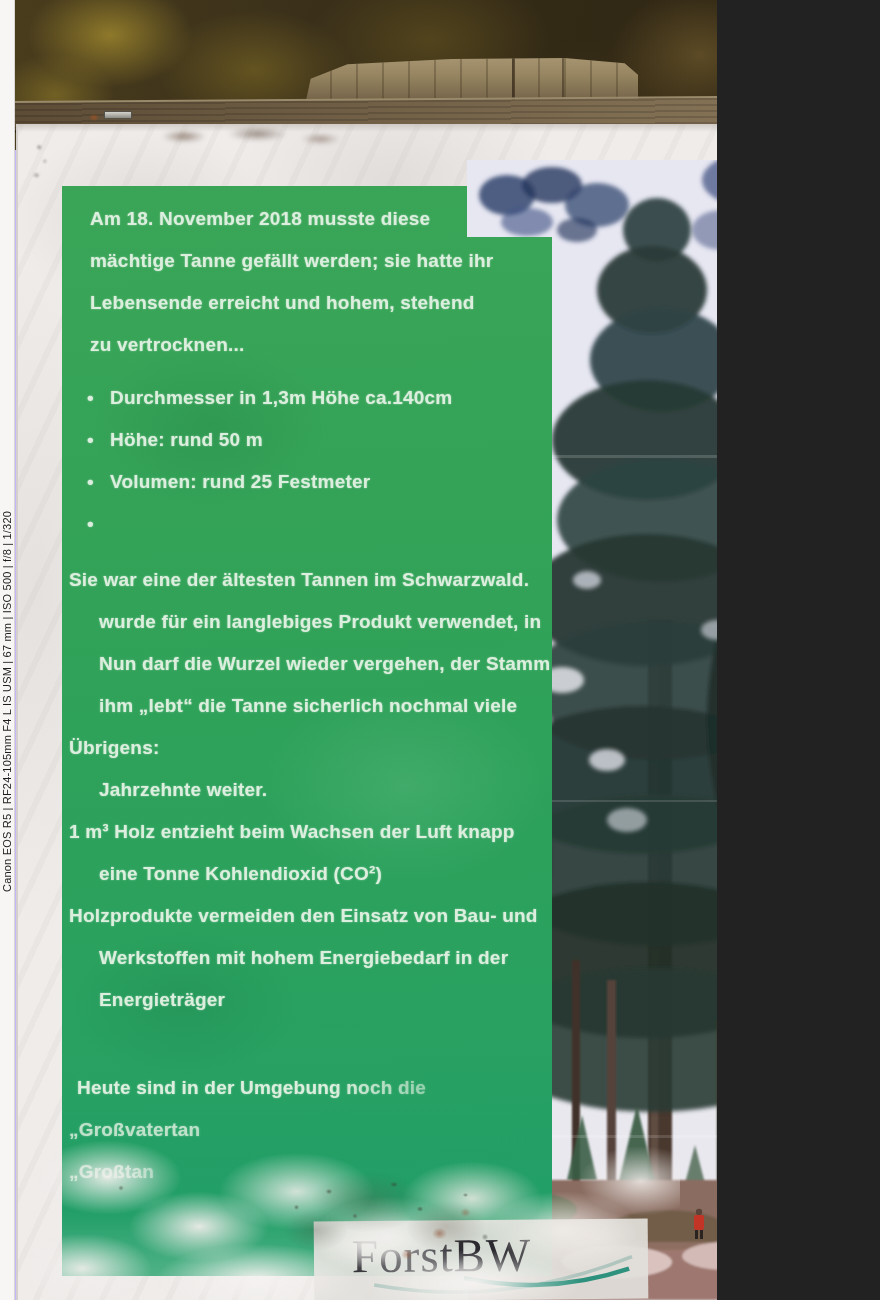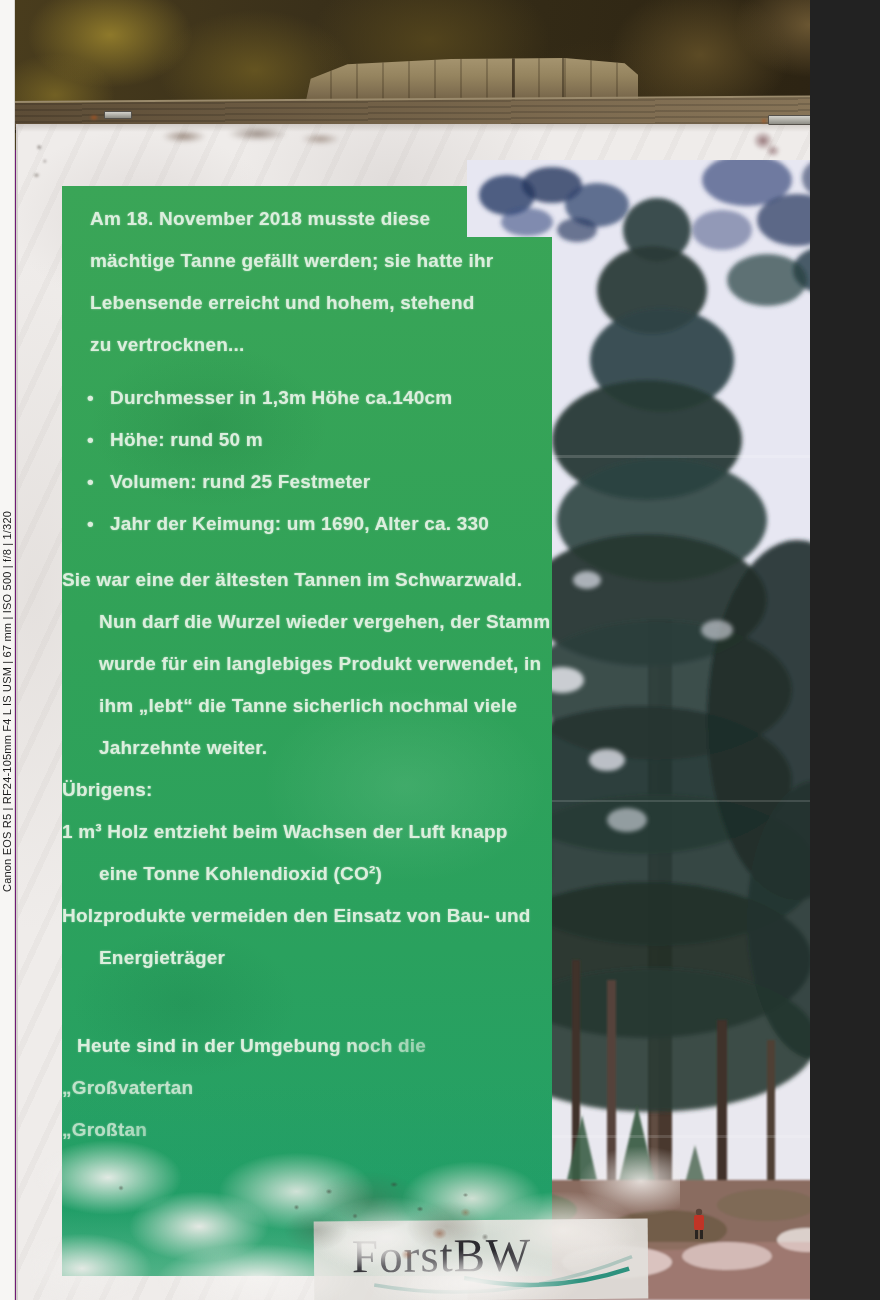--- a/index.html
+++ b/index.html
@@ -1,17 +1,17 @@
 <!DOCTYPE html>
 <html><head>
 <meta charset="utf-8">
 <style>
   html,body{margin:0;padding:0;background:#222;}
-  .scene{position:relative;width:810px;height:1300px;overflow:hidden;
-         background:#701a75;font-family:"Liberation Sans",sans-serif;}
+  .scene{position:relative;width:717px;height:1300px;overflow:hidden;
+         background:#c4b5fd;font-family:"Liberation Sans",sans-serif;}
 
   
   .bokeh{position:absolute;left:0;top:0;width:880px;height:150px;
     background:
       radial-gradient(110px 70px at 110px 35px, rgba(150,128,44,.9), transparent 75%),
       radial-gradient(80px 55px at 55px 95px, rgba(125,106,38,.8), transparent 75%),
       radial-gradient(130px 80px at 255px 70px, rgba(110,92,34,.8), transparent 75%),
       radial-gradient(150px 90px at 430px 40px, rgba(85,70,29,.9), transparent 80%),
       radial-gradient(120px 90px at 700px 55px, rgba(100,81,40,.85), transparent 75%),
       radial-gradient(100px 70px at 810px 25px, rgba(122,99,58,.8), transparent 75%),
@@ -59,21 +59,21 @@
   .gpanel::before{content:"";position:absolute;inset:0;pointer-events:none;
     background:
       radial-gradient(160px 110px at 30% 22%, rgba(15,90,45,.14), transparent 75%),
       radial-gradient(190px 130px at 70% 55%, rgba(230,255,235,.10), transparent 75%),
       radial-gradient(150px 100px at 25% 75%, rgba(15,95,55,.14), transparent 75%),
       linear-gradient(180deg, transparent 82%, rgba(25,150,110,.22) 94%, rgba(185,220,205,.30) 100%);}
   .gl{position:relative;height:42px;display:flex;align-items:center;
       font-size:19px;font-weight:700;letter-spacing:.2px;color:#dceedd;
       text-shadow:0 0 2px rgba(235,250,238,.55);white-space:nowrap;}
   .pl-a{padding-left:28px}.pl-b{padding-left:25px}.pl-c{padding-left:48px}
-  .pl-d{}.pl-e{padding-left:37px}.pl-f{padding-left:15px}
+  .pl-d{padding-left:7px}.pl-e{padding-left:37px}.pl-f{padding-left:15px}
   .dot{display:inline-block;width:23px;}
   .pad-top{height:12px}.sp11{height:11px}.sp14{height:14px}.sp46{height:46px}
   .fade0{-webkit-mask-image:linear-gradient(90deg,#000 0 55%,rgba(0,0,0,.5) 80%,rgba(0,0,0,.35) 100%);
          mask-image:linear-gradient(90deg,#000 0 55%,rgba(0,0,0,.5) 80%,rgba(0,0,0,.35) 100%);}
   .fade1{opacity:.85;-webkit-mask-image:linear-gradient(90deg,#000 0 26%,rgba(0,0,0,.3) 48%,transparent 66%);
          mask-image:linear-gradient(90deg,#000 0 26%,rgba(0,0,0,.3) 48%,transparent 66%);}
   .fade2{opacity:.8;-webkit-mask-image:linear-gradient(90deg,#000 0 13%,rgba(0,0,0,.3) 28%,transparent 42%);
          mask-image:linear-gradient(90deg,#000 0 13%,rgba(0,0,0,.3) 28%,transparent 42%);}
 
   
@@ -314,36 +314,36 @@
       <div class="gl pl-b">
         <span class="dot">•</span>
           <span>Höhe: rund 50 m</span>
       </div>
       <div class="gl pl-b">
         <span class="dot">•</span>
           <span>Volumen: rund 25 Festmeter</span>
       </div>
       <div class="gl pl-b">
         <span class="dot">•</span>
-          <span>Jahr der Keimung: um 1690, Alter ca. 330</span>
       </div>
       <div class="sp14"></div>
 
       <div class="gl pl-d">Sie war eine der ältesten Tannen im Schwarzwald.</div>
+      <div class="gl pl-e">wurde für ein langlebiges Produkt verwendet, in</div>
       <div class="gl pl-e">Nun darf die Wurzel wieder vergehen, der Stamm</div>
-      <div class="gl pl-e">wurde für ein langlebiges Produkt verwendet, in</div>
       <div class="gl pl-e">ihm „lebt“ die Tanne sicherlich nochmal viele</div>
+      <div class="gl pl-d">Übrigens:</div>
+
       <div class="gl pl-e">Jahrzehnte weiter.</div>
-
-      <div class="gl pl-d">Übrigens:</div>
 
       <div class="gl pl-d">1 m³ Holz entzieht beim Wachsen der Luft knapp</div>
       <div class="gl pl-e">eine Tonne Kohlendioxid (CO²)</div>
 
       <div class="gl pl-d">Holzprodukte vermeiden den Einsatz von Bau- und</div>
+      <div class="gl pl-e">Werkstoffen mit hohem Energiebedarf in der</div>
       <div class="gl pl-e">Energieträger</div>
       <div class="sp46"></div>
 
       <div class="gl pl-f fade0">Heute sind in der Umgebung noch die</div>
       <div class="gl pl-d fade1">„Großvatertan</div>
       <div class="gl pl-d fade2">„Großtan</div>
     </div>
 
     <div class="logo">
       <span class="logo-text">ForstBW</span>

